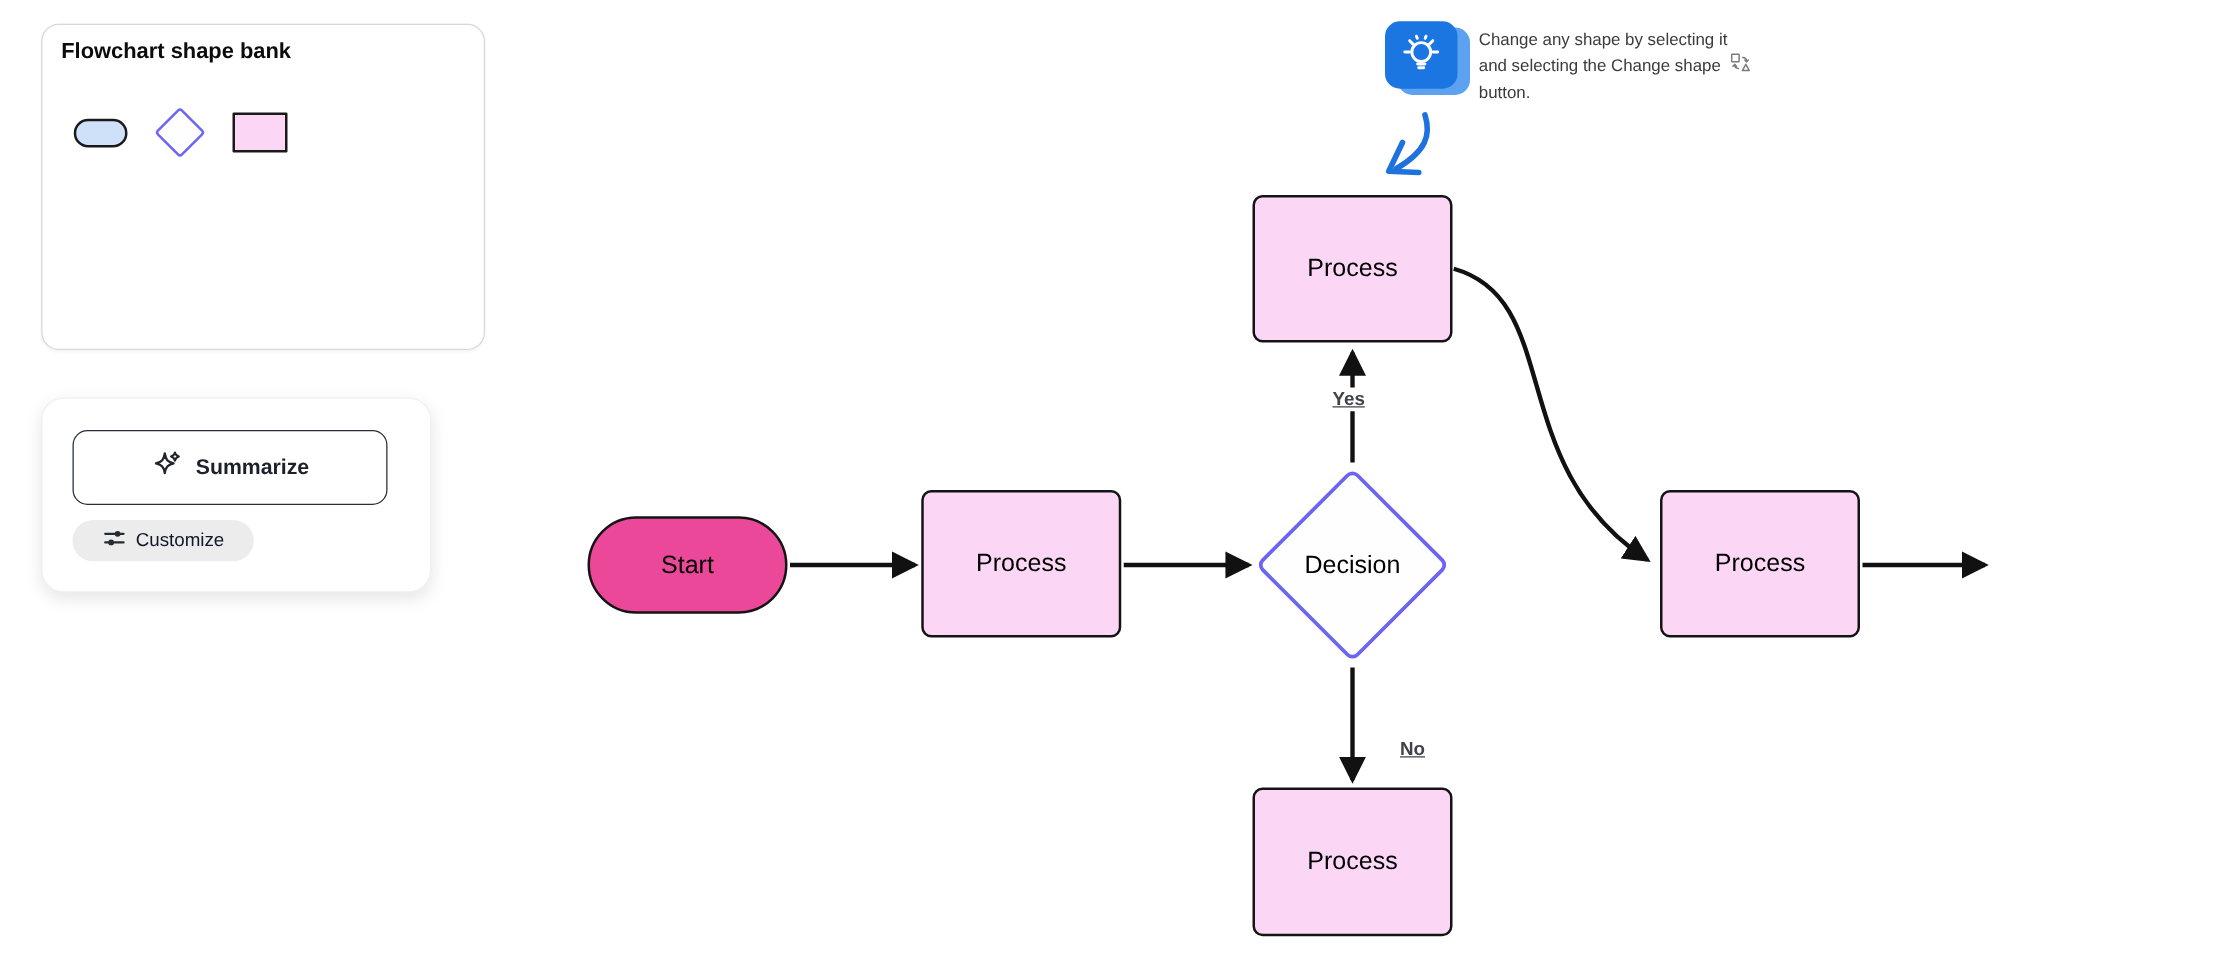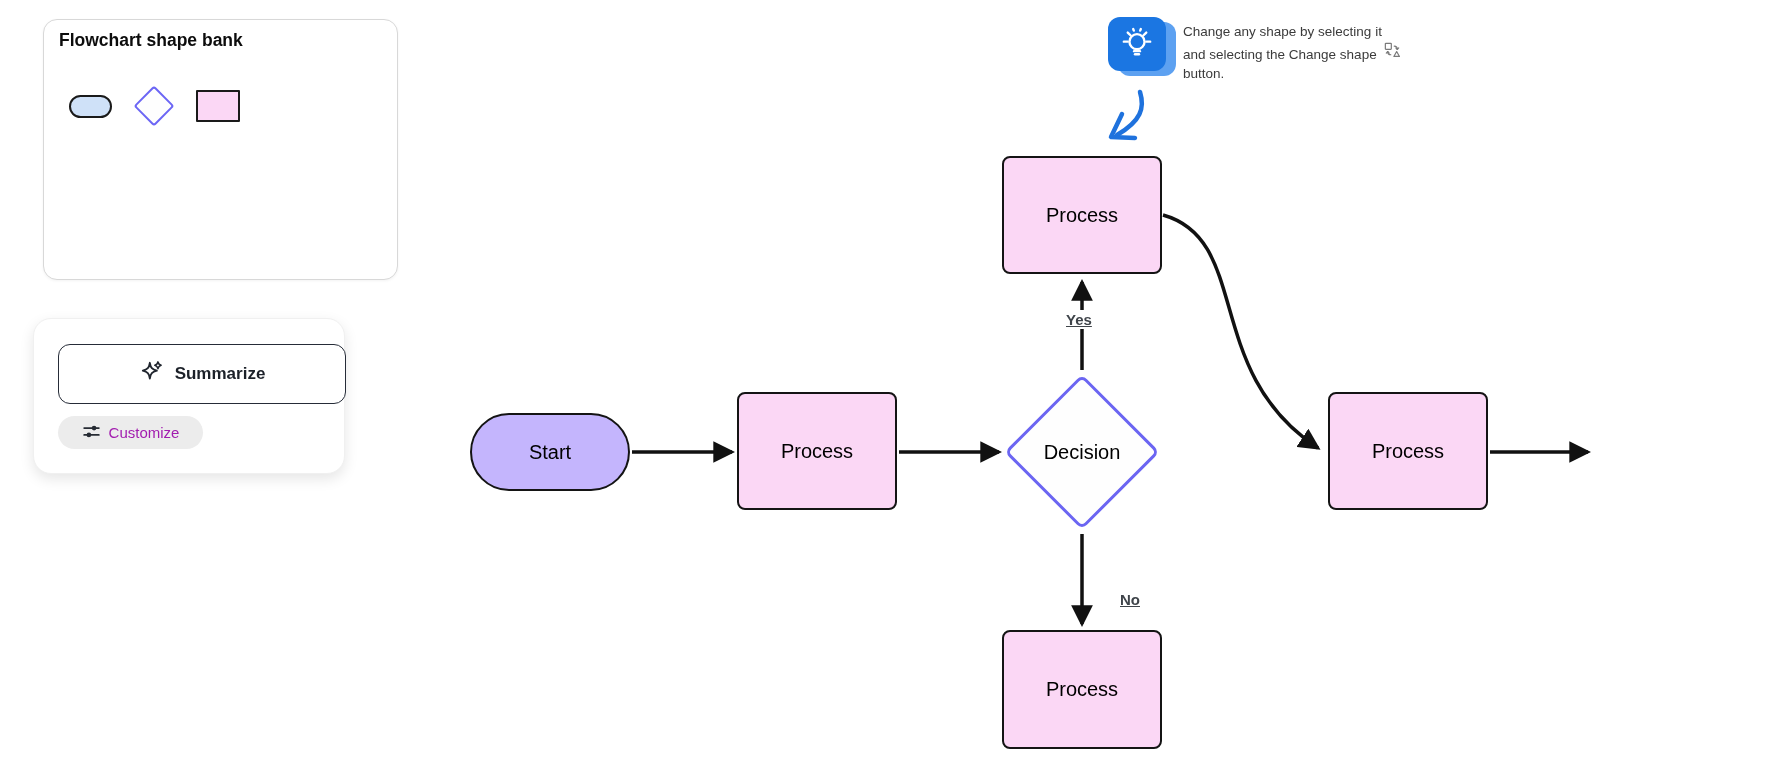--- a/index.html
+++ b/index.html
@@ -1,61 +1,61 @@
 <!DOCTYPE html>
 <html><head>
 <meta charset="utf-8">
 <style>
   * { margin:0; padding:0; box-sizing:border-box; }
   html,body { width:1774px; height:779px; background:#ffffff; overflow:hidden;
               font-family:"Liberation Sans", sans-serif; }
   .canvas { position:relative; width:1774px; height:779px; background:#fff; }
 
   
-  .shape-bank { position:absolute; left:43px; top:19px; width:355px; height:261px;
+  .shape-bank { position:absolute; left:33px; top:19px; width:355px; height:261px;
     background:#fff; border:1px solid #d8d8d8; border-radius:14px;
     box-shadow:0 1px 3px rgba(0,0,0,.05); padding:10px 15px; z-index:5; }
   .shape-bank h2 { font-size:17.5px; font-weight:700; color:#0c0c0c; }
   .bank-row { display:flex; align-items:center; margin-top:34px; padding-left:10px; column-gap:21px; }
   .mini-pill { width:43px; height:23px; border-radius:12px; background:#cfe1f8; border:2px solid #1a1a1a; }
   .mini-diamond-box { width:42px; height:42px; position:relative; }
   .mini-diamond { position:absolute; left:50%; top:50%; width:29px; height:29px;
     transform:translate(-50%,-50%) rotate(45deg); background:#fefefe;
     border:2.5px solid #6c66f5; border-radius:3px; }
   .mini-rect { width:44px; height:32px; background:#fbd7f5; border:2px solid #1a1a1a; border-radius:1px; }
 
   .ai-panel { position:absolute; left:33px; top:318px; width:312px; height:156px;
     background:#fff; border:1px solid #f0f0f0; border-radius:18px;
     box-shadow:0 5px 14px rgba(0,0,0,.10); padding:25px 24px; z-index:5; }
   .btn-summarize { display:flex; align-items:center; justify-content:center; column-gap:10px;
-    width:288px; height:60px; background:#fff; border:1.7px solid #262c38; border-radius:12px;
+    width:252px; height:60px; background:#fff; border:1.7px solid #262c38; border-radius:12px;
     font-family:inherit; font-size:17px; font-weight:700; color:#1c2129; cursor:pointer; }
   .chip-customize { display:inline-flex; align-items:center; justify-content:center; column-gap:8px;
     margin-top:12px; width:145px; height:33px; background:#ececec; border:none; border-radius:17px;
-    font-family:inherit; font-size:15px; color:#a21caf; cursor:pointer; }
+    font-family:inherit; font-size:15px; color:#0f172a; cursor:pointer; }
   .btn-share { position:absolute; left:58px; top:517px; width:145px; height:60px;
     display:flex; align-items:center; justify-content:center; column-gap:10px;
     background:#fff; border:1.7px solid #262c38; border-radius:14px;
     font-family:inherit; font-size:17px; font-weight:700; color:#1c2129; cursor:pointer; z-index:5; }
 
   
   .bulb-back { position:absolute; left:1118px; top:22px; width:58px; height:54px;
     background:#5da1f1; border-radius:12px; z-index:6; }
   .bulb-btn { position:absolute; left:1108px; top:17px; width:58px; height:54px;
     background:#1b76e2; border-radius:12px; border:none; cursor:pointer;
     display:flex; align-items:center; justify-content:center; z-index:7; }
   .tip-text { position:absolute; left:1183px; top:22px; width:230px;
     font-size:13.5px; line-height:19.5px; color:#3b3b3b; z-index:6; }
-  .tip-line { display:flex; align-items:flex-end; }
+  .tip-line { display:flex; align-items:center; }
   .tip-line .inline-icon { margin-left:7px; opacity:.78; }
 
   
   .node { position:absolute; display:flex; align-items:center; justify-content:center;
     font-size:20px; color:#000; z-index:2; cursor:pointer; }
-  .terminator { background:#c4b5fd; border:2px solid #141414; border-radius:40px; }
+  .terminator { background:#ec4899; border:2px solid #141414; border-radius:40px; }
   .process { background:#fbd7f5; border:2px solid #141414; border-radius:8px; }
   #node-start   { left:470px;  top:413px; width:160px; height:78px; }
   #node-end     { left:1595px; top:413px; width:161px; height:78px; }
   #node-p1      { left:737px;  top:392px; width:160px; height:118px; }
   #node-ptop    { left:1002px; top:156px; width:160px; height:118px; }
   #node-pright  { left:1328px; top:392px; width:160px; height:118px; }
   #node-pbottom { left:1002px; top:630px; width:160px; height:119px; }
   .diamond-wrap { position:absolute; left:1004px; top:374px; width:156px; height:156px; z-index:2; cursor:pointer; }
   .diamond-shape { position:absolute; left:50%; top:50%; width:110px; height:110px;
     transform:translate(-50%,-50%) rotate(45deg); background:#fefefe;

